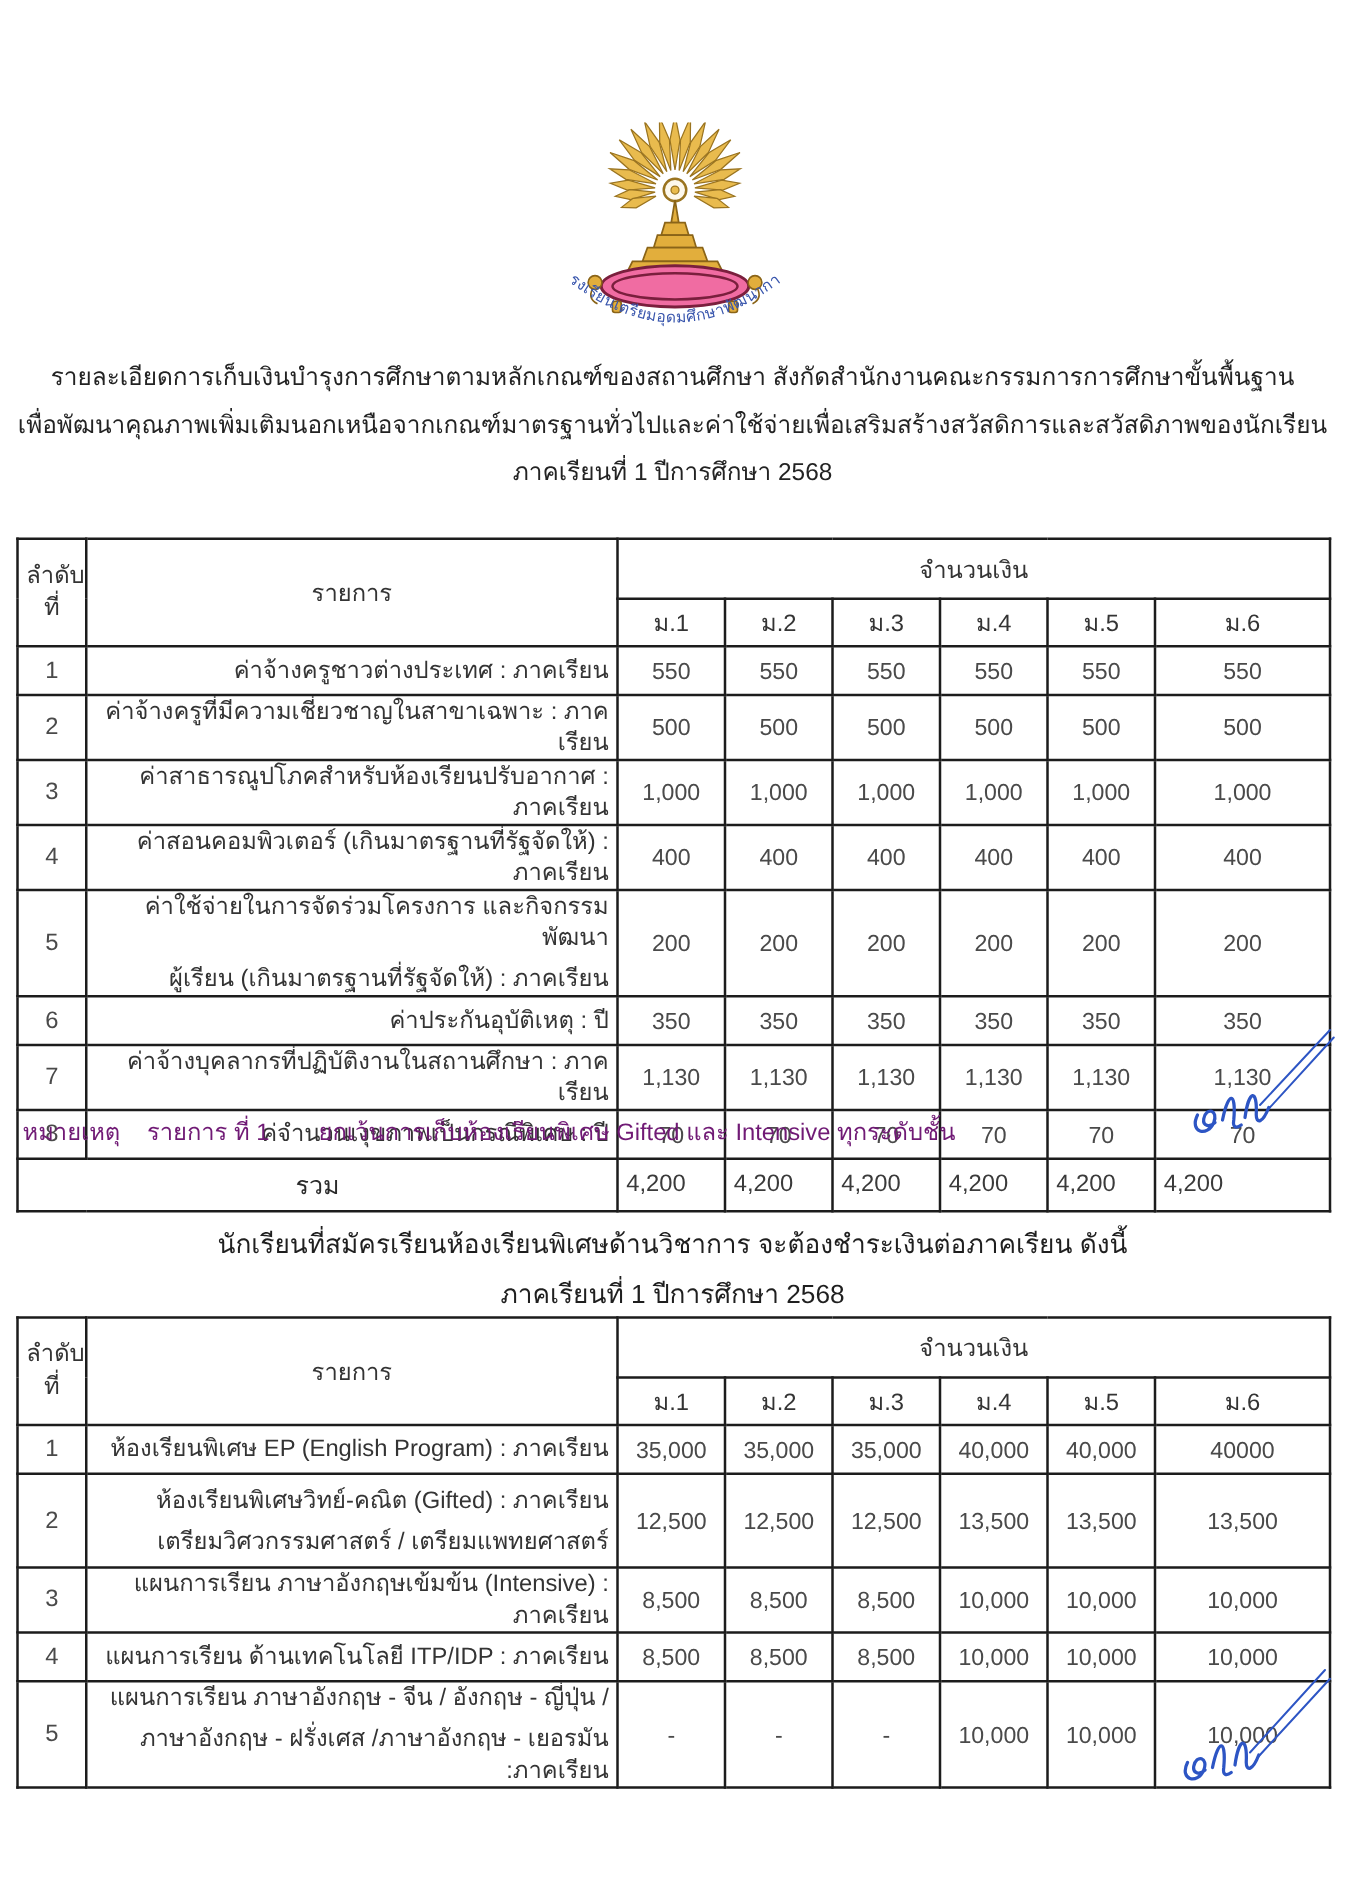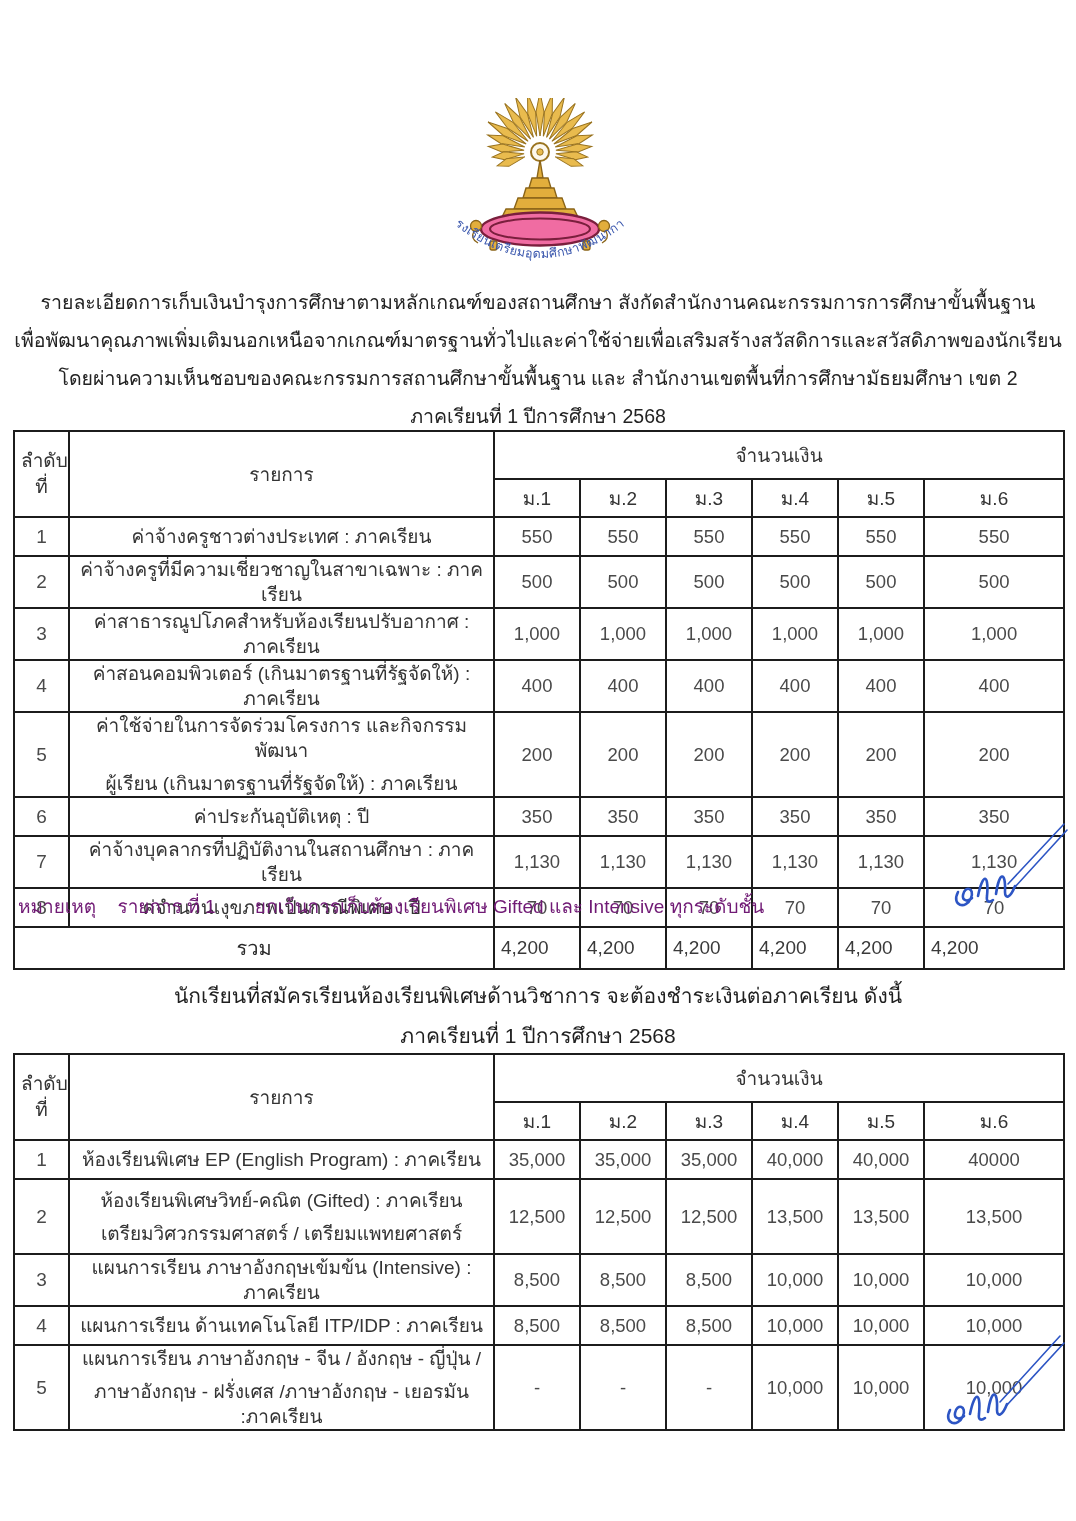--- a/index.html
+++ b/index.html
@@ -32,21 +32,21 @@
   .t2{top:1053px;}
   col.c-no{width:55px;}
   col.c-item{width:425px;}
   col.c-m{width:86px;}
   col.c-m6{width:140px;}
   .th-no{text-align:center;line-height:26px;}
   .th-item{text-align:center;}
   .th-amount{text-align:center;height:46px;margin-left:48px;}
   .th-level{text-align:center;height:36px;}
   .cell-no{text-align:center;color:#4a4a4a;}
-  .cell-item{text-align:center;padding-left:9px;line-height:25px;}
+  .cell-item{text-align:right;padding-left:9px;line-height:25px;}
   .cell-val{text-align:center;color:#4a4a4a;font-size:18.5px;}
   .row-s td{height:37px;}
   .row-d td{height:73px;}
   .row-total td{height:40px;}
   .total-label{text-align:center;font-size:20px;color:#2b2b2b;border-radius:12px;}
   .total-val{text-align:left;font-weight:bold;color:#3a3a3a;font-size:19px;}
   
   .notes{left:18px;top:886px;font-size:19px;color:#701a75;line-height:41px;}
   .notes .ref{display:inline-block;}
   .note-line2{padding-left:87px;}
@@ -113,21 +113,20 @@
 
     <path id="arcName" d="M 4,128 Q 88,192 172,128" fill="none"></path>
     <text font-size="12.5" fill="#3956ad" letter-spacing="0.3">
       <textPath href="#arcName" startOffset="50%" text-anchor="middle">โรงเรียนเตรียมอุดมศึกษาพัฒนาการ</textPath>
     </text>
   </svg>
 
   <div class="abs doc-head">
     <div>รายละเอียดการเก็บเงินบำรุงการศึกษาตามหลักเกณฑ์ของสถานศึกษา  สังกัดสำนักงานคณะกรรมการการศึกษาขั้นพื้นฐาน</div>
     <div>เพื่อพัฒนาคุณภาพเพิ่มเติมนอกเหนือจากเกณฑ์มาตรฐานทั่วไปและค่าใช้จ่ายเพื่อเสริมสร้างสวัสดิการและสวัสดิภาพของนักเรียน</div>
-    <div>โดยผ่านความเห็นชอบของคณะกรรมการสถานศึกษาขั้นพื้นฐาน และ สำนักงานเขตพื้นที่การศึกษามัธยมศึกษา เขต 2</div>
     <div>ภาคเรียนที่ 1 ปีการศึกษา 2568</div>
   </div>
 
   <table class="fee t1">
     <colgroup>
       <col class="c-no">
         <col class="c-item">
       <col class="c-m">
         <col class="c-m">
         <col class="c-m">

